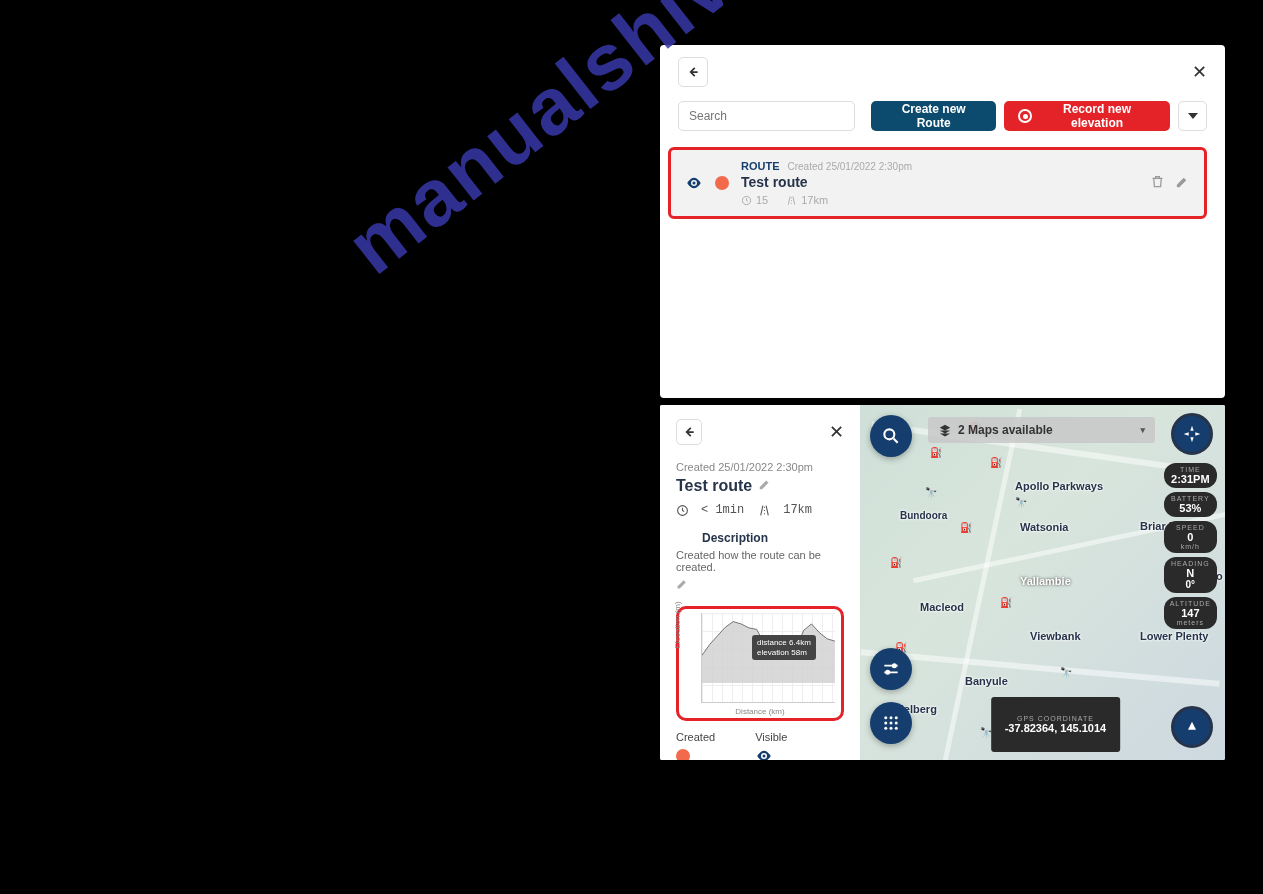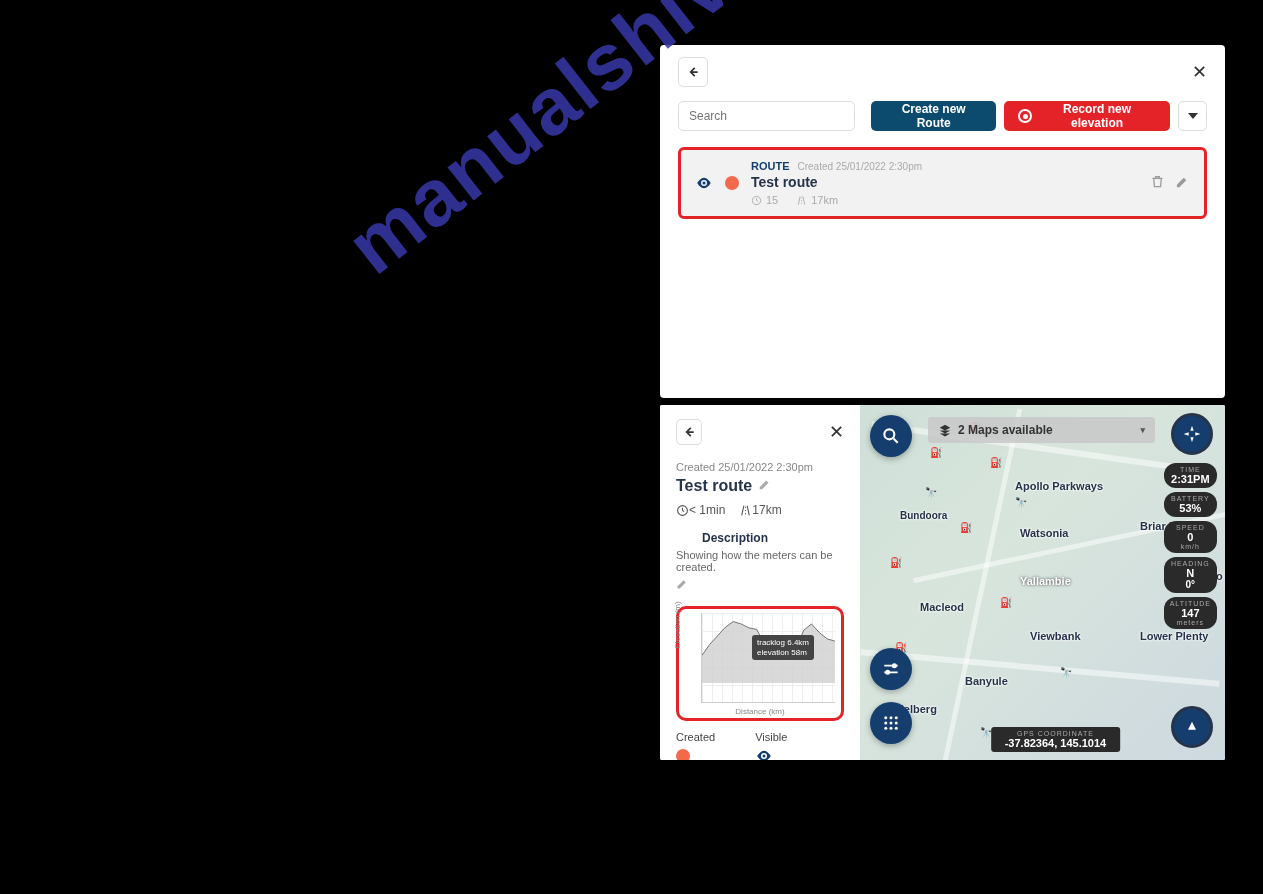--- a/index.html
+++ b/index.html
@@ -16,42 +16,42 @@
 .p1-title{font-size:22px;font-weight:800;color:#26334a;margin-top:8px;}
 .p1-toolbar{display:flex;gap:8px;align-items:center;margin-top:14px;border-radius:14px;}
 .search-input{flex:0 0 175px;height:30px;border:1px solid #ddd;border-radius:5px;padding:0 10px;font-size:12px;color:#666;}
 .spacer{flex:1;}
 .btn{height:30px;border-radius:5px;padding:0 14px;font-size:12px;font-weight:600;cursor:pointer;border:none;display:flex;align-items:center;gap:6px;}
 .btn-blue{background:#0c4a6e;color:#fff;}
 .btn-red{background:#e32328;color:#fff;}
 .btn-drop{width:30px;height:30px;border:1px solid #ddd;border-radius:5px;background:#fff;display:flex;align-items:center;justify-content:center;cursor:pointer;}
 .record-icon{width:14px;height:14px;border:2px solid #fff;border-radius:50%;display:flex;align-items:center;justify-content:center;}
 .record-icon:after{content:"";width:5px;height:5px;background:#fff;border-radius:50%;}
-.route-card{margin:16px 18px 0 18px;background:#f2f2f2;border-radius:6px;padding:10px 14px;display:flex;align-items:center;gap:12px;position:relative;border:3px solid #e32328;}
+.route-card{margin:16px 18px 0 8px;background:#f2f2f2;border-radius:6px;padding:10px 14px;display:flex;align-items:center;gap:12px;position:relative;border:3px solid #e32328;}
 .eye-icon svg{display:block;}
 .color-dot{width:14px;height:14px;border-radius:50%;background:#f26a4b;}
 .route-info{flex:1;}
 .route-line1{display:flex;gap:8px;align-items:baseline;}
 .route-type{font-size:11px;font-weight:700;color:#153e6e;}
 .route-created{font-size:10px;color:#aaa;}
 .route-name{font-size:14px;font-weight:700;color:#26334a;margin-top:2px;}
 .route-stats{display:flex;gap:18px;margin-top:4px;font-size:11px;color:#aaa;}
 .route-stats span{display:flex;align-items:center;gap:4px;}
 .card-actions{display:flex;gap:10px;color:#999;}
 
 
 .p2-left{width:200px;padding:14px 16px 10px 16px;position:relative;background:#fff;overflow:hidden;}
 .p2-leftbar{display:flex;align-items:center;justify-content:space-between;}
 .p2-back{width:26px;height:26px;border:1px solid #ddd;border-radius:5px;display:flex;align-items:center;justify-content:center;cursor:pointer;}
 .p2-close{font-size:18px;color:#333;cursor:pointer;background:none;border:none;}
 .p2-created{font-size:11px;color:#888;margin-top:16px;}
 .p2-name-row{display:flex;align-items:center;gap:6px;margin-top:4px;}
 .p2-name{font-size:16px;font-weight:800;color:#26334a;}
 .p2-stats{display:flex;gap:14px;margin-top:8px;font-size:12px;color:#555;}
-.p2-stats span{display:flex;align-items:center;gap:0;}
+.p2-stats span{display:flex;align-items:center;gap:12px;font-family:Liberation Mono, monospace;}
 .p2-desc-h{font-size:12px;font-weight:700;color:#26334a;margin-top:14px;padding-left:26px;}
 .p2-desc{font-size:11px;color:#666;margin-top:4px;}
 .chart-box{margin-top:12px;border:3px solid #e32328;border-radius:10px;padding:4px 6px 2px 6px;position:relative;}
 .chart-inner{position:relative;height:90px;border-left:1px solid #ccc;border-bottom:1px solid #ccc;margin-left:16px;margin-bottom:4px;background:repeating-linear-gradient(to right,#eee 0,#eee 1px,transparent 1px,transparent 10px),repeating-linear-gradient(to bottom,#eee 0,#eee 1px,transparent 1px,transparent 18px);}
 .chart-tooltip{position:absolute;left:50px;top:22px;background:#444;color:#fff;font-size:8px;padding:3px 5px;border-radius:3px;line-height:1.2;white-space:nowrap;}
 .chart-ylabel{position:absolute;left:-2px;top:50%;transform:rotate(-90deg) translateX(20px);transform-origin:left;font-size:8px;color:#888;}
 .chart-xlabel{text-align:center;font-size:8px;color:#888;}
 .chart-area{position:absolute;left:0;right:0;bottom:0;top:0;}
 .color-row{display:flex;gap:40px;margin-top:10px;}
 .color-col{font-size:11px;color:#444;}
@@ -63,21 +63,21 @@
 .road{position:absolute;background:#fff;opacity:0.5;}
 .map-label{position:absolute;font-size:11px;font-weight:700;color:#26334a;text-shadow:0 0 3px #fff,0 0 3px #fff;}
 .fab{position:absolute;width:42px;height:42px;border-radius:50%;background:#153e6e;display:flex;align-items:center;justify-content:center;color:#fff;cursor:pointer;box-shadow:0 2px 6px rgba(0,0,0,0.3);}
 .maps-avail{position:absolute;left:68px;top:12px;right:70px;height:26px;background:rgba(200,200,200,0.85);border-radius:3px;display:flex;align-items:center;padding:0 10px;font-size:12px;font-weight:700;color:#333;gap:6px;cursor:pointer;}
 .compass{position:absolute;right:12px;top:8px;width:42px;height:42px;border-radius:50%;background:#153e6e;border:3px solid #26334a;display:flex;align-items:center;justify-content:center;color:#fff;}
 .center-btn{position:absolute;right:12px;bottom:12px;width:42px;height:42px;border-radius:50%;background:#153e6e;border:3px solid #26334a;display:flex;align-items:center;justify-content:center;color:#fff;cursor:pointer;}
 .hud{position:absolute;right:8px;top:58px;display:flex;flex-direction:column;gap:4px;}
 .hud-box{background:#2a2a2a;color:#fff;border-radius:12px;padding:3px 6px;text-align:center;min-width:48px;}
 .hud-label{font-size:7px;color:#aaa;letter-spacing:1px;}
 .hud-val{font-size:11px;font-weight:700;}
-.gps-bar{position:absolute;left:50%;transform:translateX(-40%);bottom:8px;background:#2a2a2a;color:#fff;border-radius:3px;padding:3px 14px;text-align:center;}
+.gps-bar{position:absolute;left:50%;transform:translateX(-40%);bottom:8px;background:#2a2a2a;color:#fff;border-radius:3px;padding:18px 14px;text-align:center;}
 .gps-bar .hud-label{font-size:7px;}
 .gps-bar .hud-val{font-size:11px;font-weight:700;}
 .poi{position:absolute;width:14px;height:14px;display:flex;align-items:center;justify-content:center;font-size:10px;color:#222;}
 
 svg.arrow-left{width:14px;height:14px;}
 .triangle-down{width:0;height:0;border-left:5px solid transparent;border-right:5px solid transparent;border-top:6px solid #333;}
 </style>
 </head>
 <body>
 
@@ -184,36 +184,36 @@
         <span>&lt; 1min</span>
       </span>
       <span>
         <svg width="13" height="13" viewBox="0 0 24 24" fill="none" stroke="#555" stroke-width="2">
             <path d="M5 21L9 3M19 21L15 3M12 5v2M12 11v2M12 17v2"></path>
           </svg>
         <span>17km</span>
       </span>
     </div>
     <div class="p2-desc-h">Description</div>
-    <div class="p2-desc">Showing how the meters can be created.</div>
+    <div class="p2-desc">Created how the route can be created.</div>
     <span>
       <svg width="13" height="13" viewBox="0 0 24 24" fill="#aaa" style="margin-top:4px;">
           <path d="M3 17l11-11 4 4L7 21H3v-4z"></path>
         </svg>
     </span>
 
     <div class="chart-box">
       <span class="chart-ylabel">Elevation (m)</span>
       <div class="chart-inner">
         <svg class="chart-area" viewBox="0 0 170 90" preserveAspectRatio="none">
           <path d="M0,54 L10,40 L20,29 L30,18 L40,11 L50,14 L60,19 L70,21 L80,40 L90,50 L100,58 L110,54 L120,47 L130,22 L140,14 L150,25 L160,33 L170,36 L170,90 L0,90 Z" fill="#d0d0d0" opacity="0.8"></path>
           <path d="M0,54 L10,40 L20,29 L30,18 L40,11 L50,14 L60,19 L70,21 L80,40 L90,50 L100,58 L110,54 L120,47 L130,22 L140,14 L150,25 L160,33 L170,36" fill="none" stroke="#555" stroke-width="1"></path>
         </svg>
         <div class="chart-tooltip">
-          <div>tracklog 6.4km</div>
+          <div>distance 6.4km</div>
           <div>elevation 58m</div>
         </div>
       </div>
       <div class="chart-xlabel">Distance (km)</div>
     </div>
 
     <div class="color-row">
       <div class="color-col">
         <div>Created</div>
         <div class="dot"></div>
@@ -232,21 +232,21 @@
 
   <div class="p2-map">
 
     <div class="road" style="left:10px;top:40px;width:340px;height:6px;transform:rotate(8deg);"></div>
     <div class="road" style="left:50px;top:140px;width:320px;height:5px;transform:rotate(-12deg);"></div>
     <div class="road" style="left:0;top:260px;width:360px;height:6px;transform:rotate(5deg);"></div>
     <div class="road" style="left:120px;top:0;width:5px;height:360px;transform:rotate(12deg);"></div>
 
     <span class="map-label" style="left:155px;top:75px;">Apollo Parkways</span>
     <span class="map-label" style="left:40px;top:105px;font-size:10px;">Bundoora</span>
-    <span class="map-label" style="left:160px;top:122px;">Watsonia</span>
+    <span class="map-label" style="left:160px;top:116px;">Watsonia</span>
     <span class="map-label" style="left:280px;top:115px;">Briar Hill</span>
     <span class="map-label" style="left:60px;top:160px;margin-top:36px;">Macleod</span>
     <span class="map-label" style="left:160px;top:170px;color:#fff;text-shadow:0 0 3px #333;">Yallambie</span>
     <span class="map-label" style="left:320px;top:165px;">Montmo</span>
     <span class="map-label" style="left:170px;top:225px;">Viewbank</span>
     <span class="map-label" style="left:280px;top:225px;">Lower Plenty</span>
     <span class="map-label" style="left:105px;top:270px;">Banyule</span>
     <span class="map-label" style="left:20px;top:298px;">Heidelberg</span>
 
     <span class="poi" style="left:70px;top:40px;">⛽</span>

